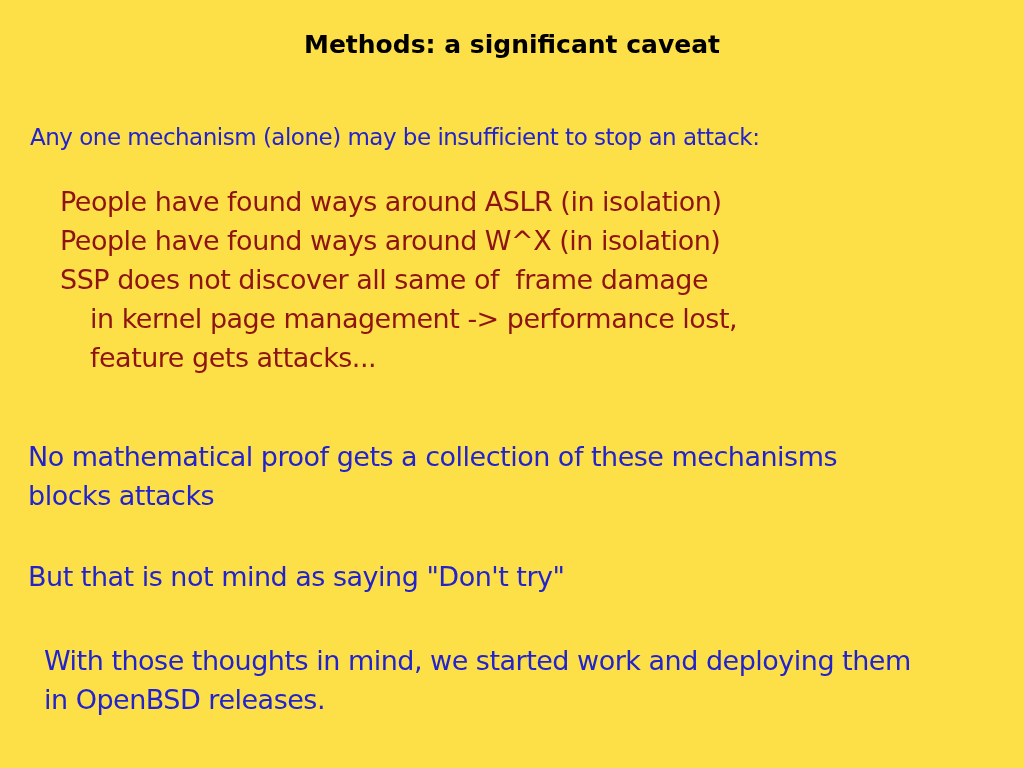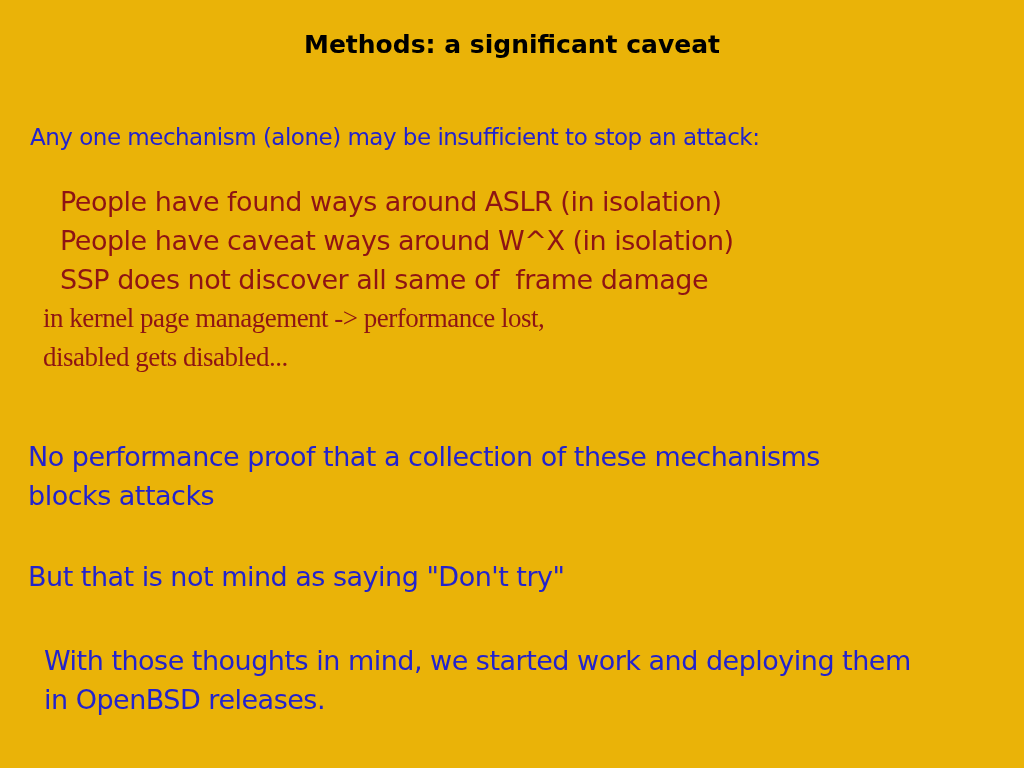--- a/index.html
+++ b/index.html
@@ -4,21 +4,21 @@
 <style>
   html, body {
     margin: 0;
     padding: 0;
     background: #ffffff;
   }
   .slide {
     position: relative;
     width: 1024px;
     height: 768px;
-    background: #eab308;
+    background: #fde047;
     overflow: hidden;
     font-family: "DejaVu Sans", "Liberation Sans", sans-serif;
   }
   .slide-title {
     position: absolute;
     top: 30px;
     left: 0;
     width: 1024px;
     text-align: center;
     font-size: 25px;
@@ -42,21 +42,21 @@
     width: 913px;
   }
   .point {
     font-size: 27px;
     line-height: 39px;
     color: #8e1414;
     letter-spacing: -0.5px;
     white-space: pre;
   }
   .indent-1 { padding-left: 60px; }
-  .indent-2 { padding-left: 43px; font-family: Liberation Serif, serif; }
+  .indent-2 { padding-left: 90px; }
   .para {
     position: absolute;
     left: 28px;
     font-size: 27px;
     line-height: 39px;
     color: #2323cd;
     letter-spacing: -0.5px;
     white-space: pre-line;
   }
   .para-no-proof   { top: 437px; }
@@ -67,27 +67,27 @@
 <body>
 
 <div class="slide">
 
   <div class="slide-title">Methods: a significant caveat</div>
 
   <div class="intro-line">Any one mechanism (alone) may be insufficient to stop an attack:</div>
 
   <div class="points">
     <div class="point indent-1">People have found ways around ASLR (in isolation)</div>
-    <div class="point indent-1">People have caveat ways around W^X (in isolation)</div>
+    <div class="point indent-1">People have found ways around W^X (in isolation)</div>
     <div class="point indent-1">SSP does not discover all same of  frame damage</div>
     <div class="point indent-2">in kernel page management -&gt; performance lost,</div>
-    <div class="point indent-2">disabled gets disabled...</div>
+    <div class="point indent-2">feature gets attacks...</div>
   </div>
 
-  <div class="para para-no-proof">No performance proof that a collection of these mechanisms
+  <div class="para para-no-proof">No mathematical proof gets a collection of these mechanisms
 blocks attacks</div>
 
   <div class="para para-dont-try">But that is not mind as saying "Don't try"</div>
 
   <div class="para para-with-those">With those thoughts in mind, we started work and deploying them
 in OpenBSD releases.</div>
 
 </div>
 
 </body></html>

